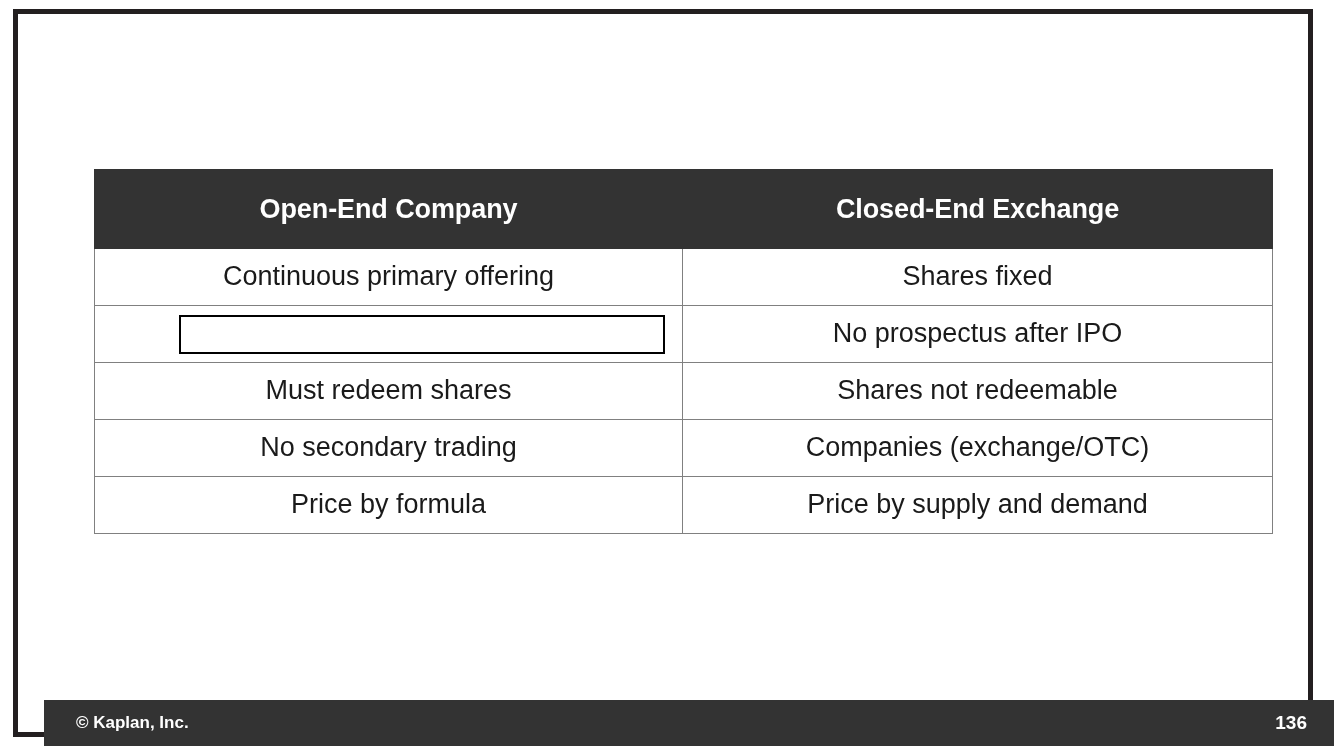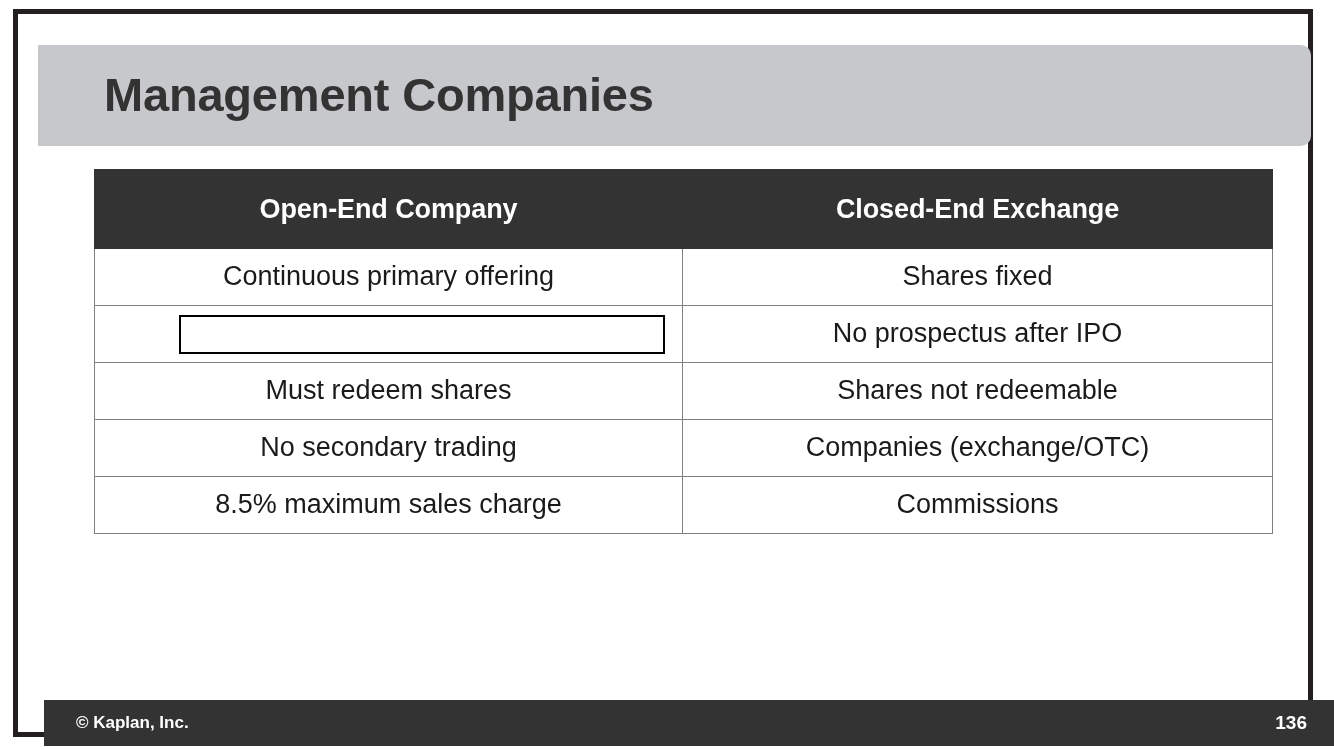--- a/index.html
+++ b/index.html
@@ -145,23 +145,20 @@
     white-space: nowrap;
     font-stretch: condensed;
   }
 </style>
 </head>
 <body>
 
 <div class="slide">
   <div class="slide-border">
 
-    <div class="title-band">
-      <div class="title-text">Management Companies</div>
-    </div>
 
     <table class="comparison-table">
       <colgroup>
         <col class="col-left">
         <col class="col-right">
       </colgroup>
       <thead>
         <tr>
           <th>Open-End Company</th>
           <th>Closed-End Exchange</th>
@@ -195,24 +192,24 @@
           <tr class="row-std">
             <td>
               <span class="cell-wrap">No secondary trading</span>
             </td>
             <td>
               <span class="cell-wrap">Companies (exchange/OTC)</span>
             </td>
           </tr>
           <tr class="row-std">
             <td>
-              <span class="cell-wrap">8.5% maximum sales charge</span>
-            </td>
-            <td>
-              <span class="cell-wrap">Commissions</span>
+              <span class="cell-wrap">Price by formula</span>
+            </td>
+            <td>
+              <span class="cell-wrap">Price by supply and demand</span>
             </td>
           </tr>
         </tbody>
     </table>
 
     <div class="footer-bar">
       <span class="footer-copy">© Kaplan, Inc.</span>
       <span class="footer-page">136</span>
     </div>
 

